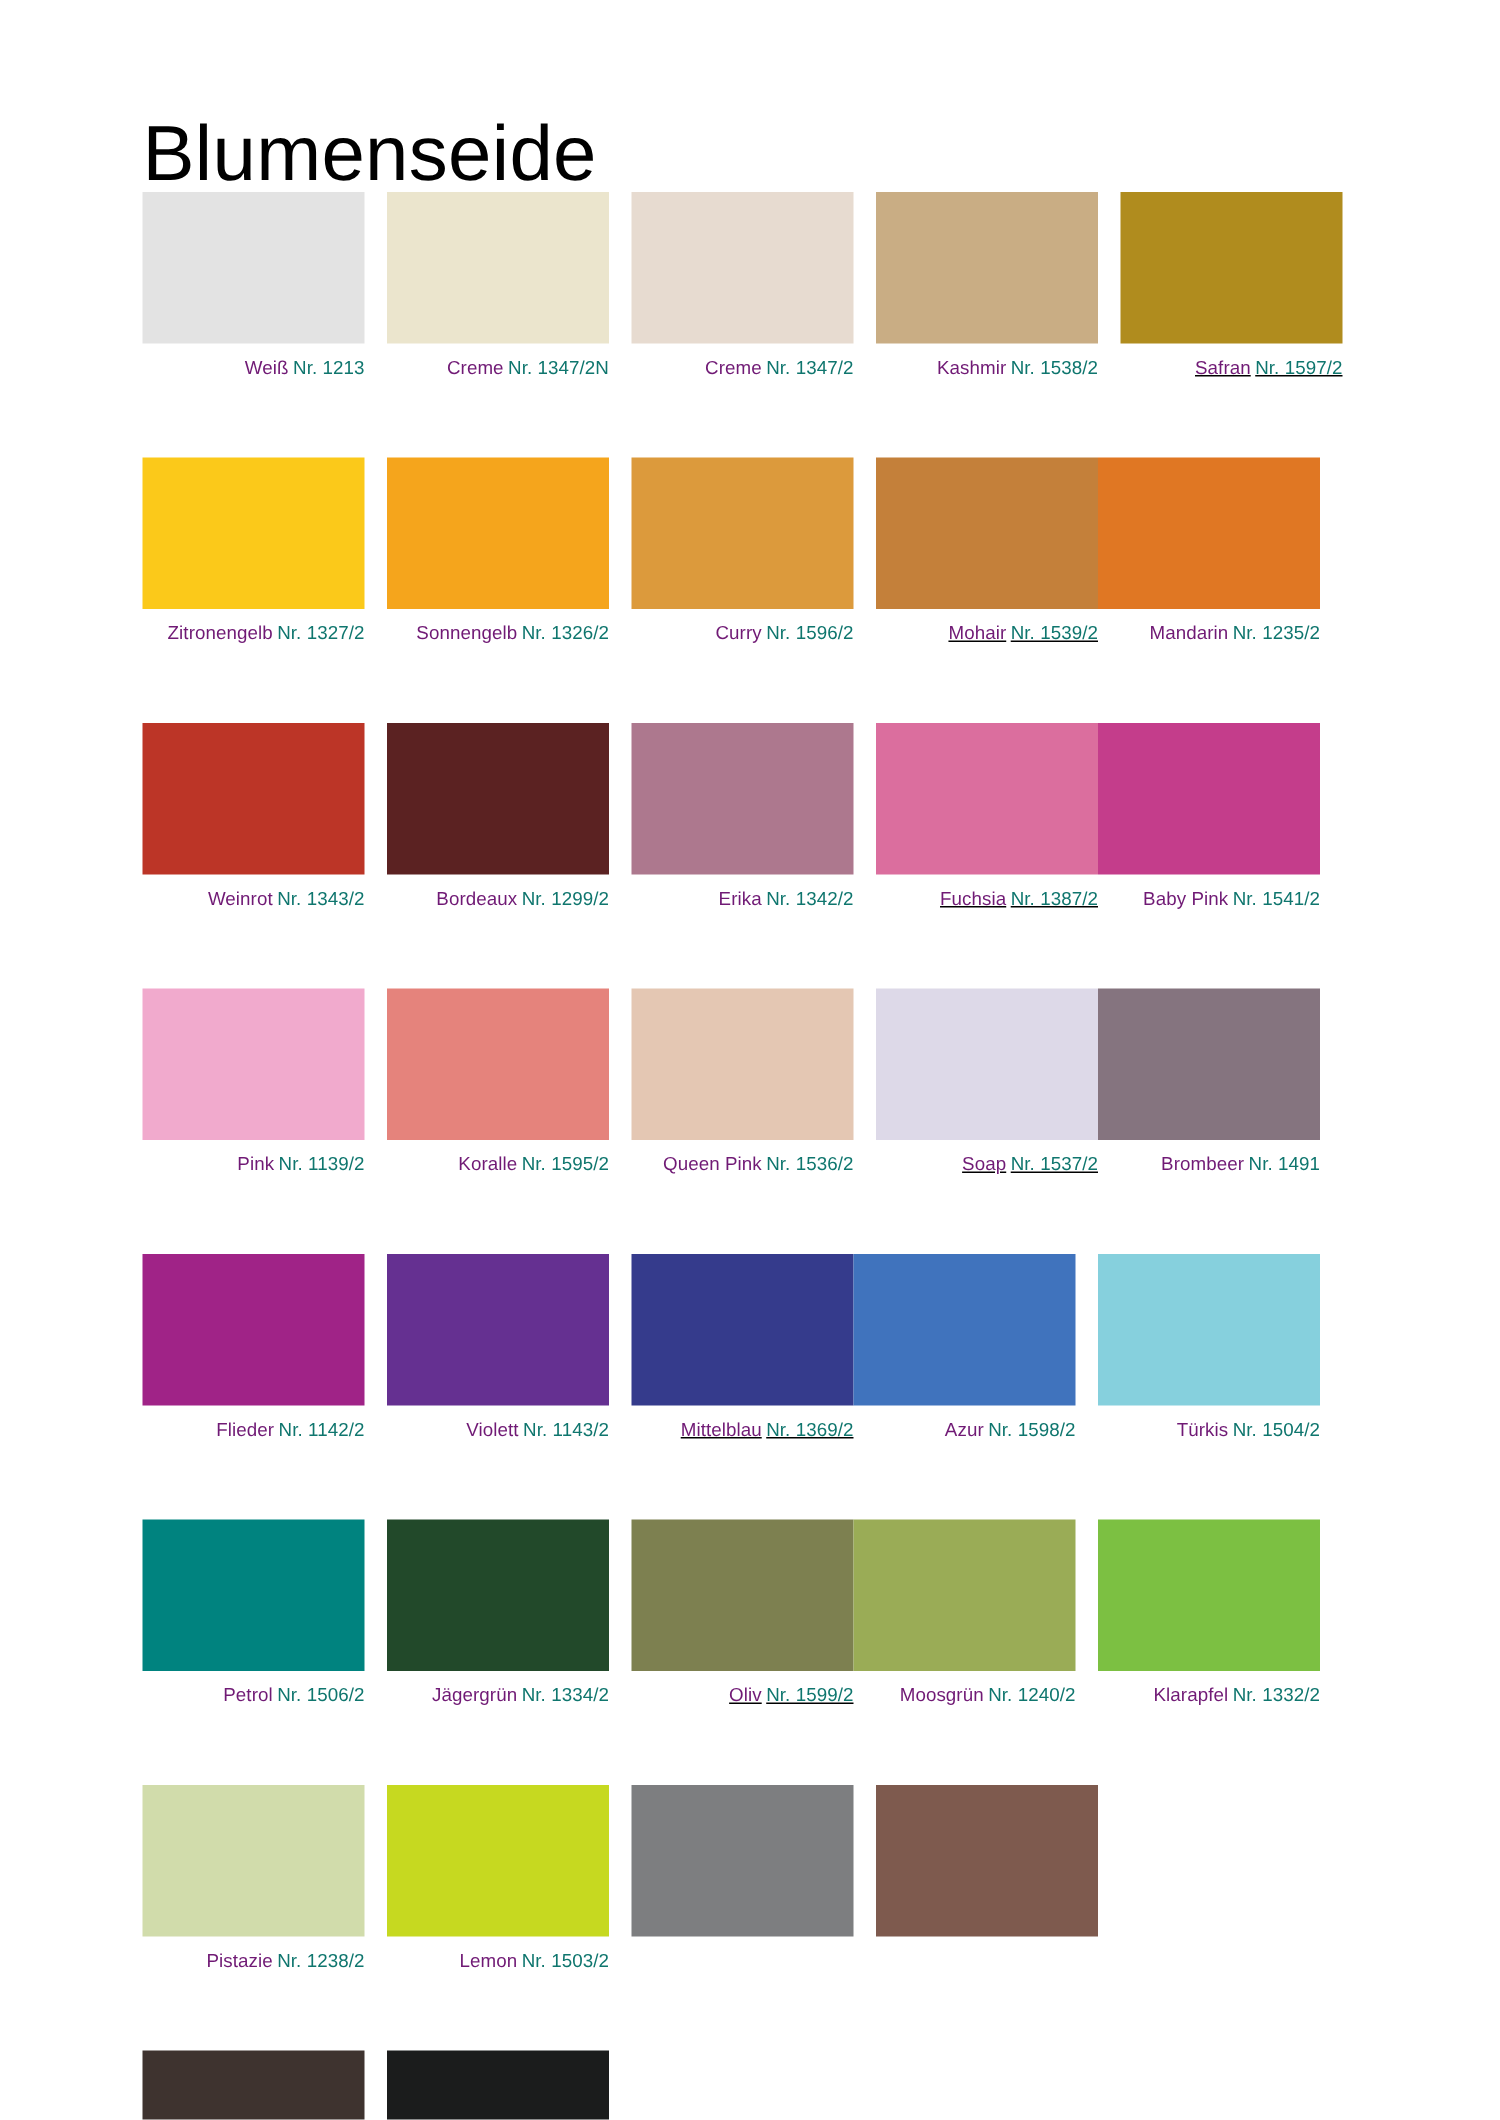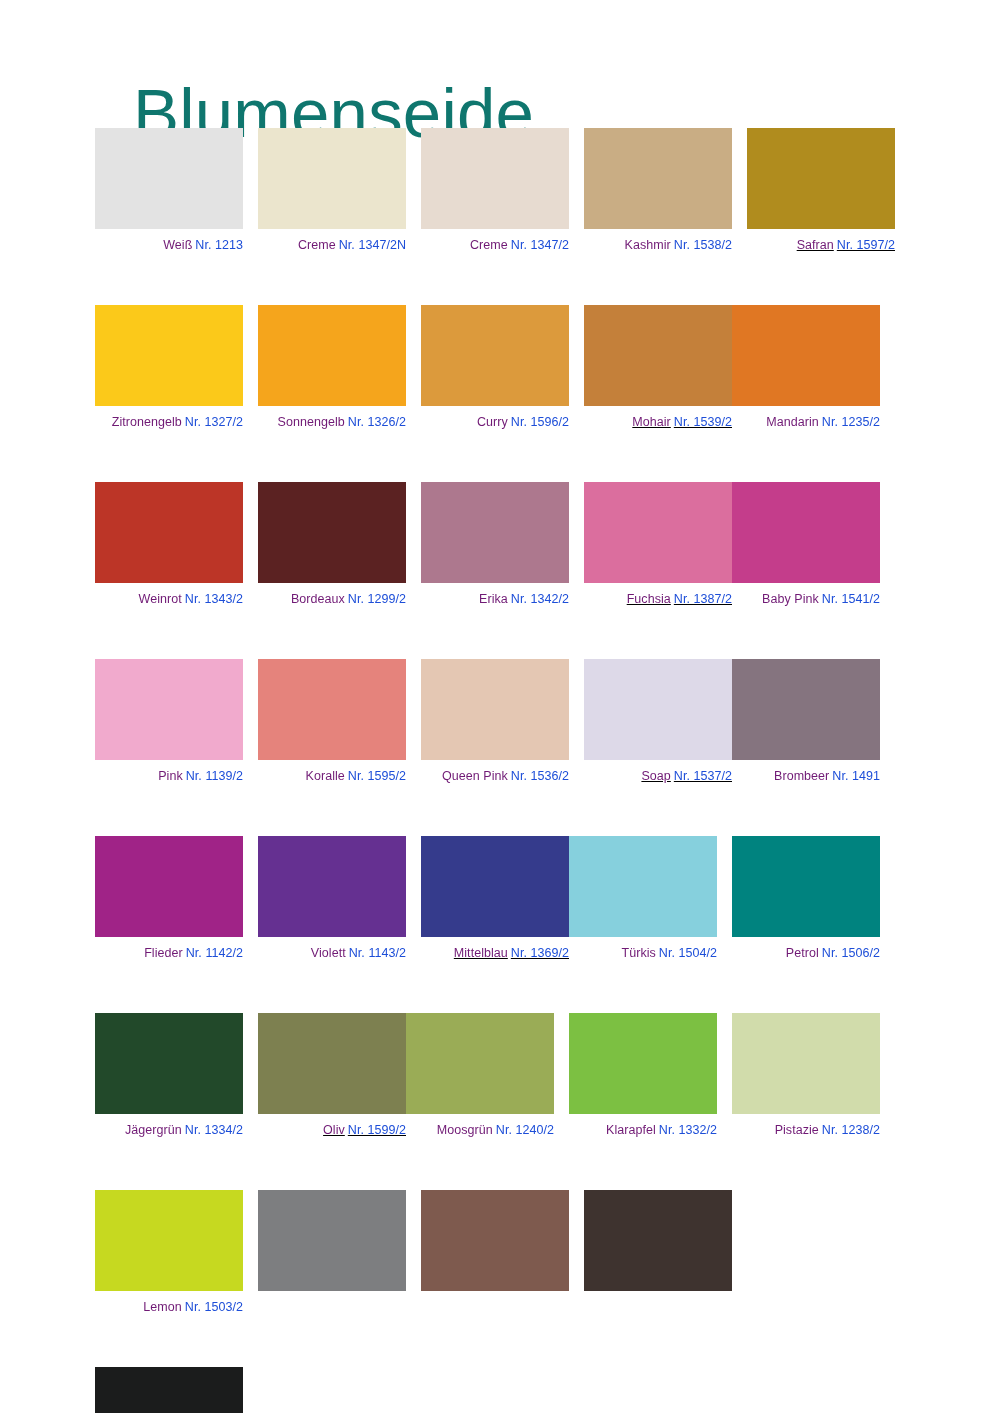--- a/index.html
+++ b/index.html
@@ -18,27 +18,26 @@
     position: relative;
     width: 1000px;
     height: 1413px;
     box-sizing: border-box;
     padding: 0;
   }
   .page-title {
     position: absolute;
     left: 95px;
     top: 38px;
-    font-size: 69px;
+    font-size: 52px;
     font-weight: 400;
-    color: #0f766e;
+    color: #000000;
     letter-spacing: 0.2px;
     line-height: 60px;
     white-space: nowrap;
-    margin-left: 38px;
   }
   .swatch-grid {
     position: absolute;
     left: 95px;
     top: 128px;
     width: 800px;
     display: flex;
     flex-wrap: wrap;
     align-content: flex-start;
   }
@@ -65,21 +64,21 @@
     font-size: 12.5px;
     line-height: 15px;
     color: #3b3b3b;
     white-space: nowrap;
     letter-spacing: 0.05px;
   }
   .swatch-name {
     color: #701a75;
   }
   .swatch-code {
-    color: #1d4ed8;
+    color: #0f766e;
     margin-left: 3px;
   }
 </style>
 </head>
 <body>
 
 <div class="page">
 
   <h1 class="page-title">Blumenseide</h1>
 
@@ -170,20 +169,24 @@
       </div>
       <div class="swatch-cell">
         <div class="swatch-chip" style="background-color: rgb(101, 48, 145);"></div>
         <div class="swatch-label"><span class="swatch-name">Violett</span><span class="swatch-code">Nr. 1143/2</span></div>
       </div>
       <div class="swatch-cell last-in-row">
         <div class="swatch-chip" style="background-color: rgb(53, 59, 140);"></div>
         <div class="swatch-label"><span class="swatch-name">Mittelblau</span><span class="swatch-code">Nr. 1369/2</span></div>
       </div>
       <div class="swatch-cell">
+        <div class="swatch-chip" style="background-color: rgb(64, 115, 189);"></div>
+        <div class="swatch-label"><span class="swatch-name">Azur</span><span class="swatch-code">Nr. 1598/2</span></div>
+      </div>
+      <div class="swatch-cell">
         <div class="swatch-chip" style="background-color: rgb(134, 208, 221);"></div>
         <div class="swatch-label"><span class="swatch-name">Türkis</span><span class="swatch-code">Nr. 1504/2</span></div>
       </div>
       <div class="swatch-cell">
         <div class="swatch-chip" style="background-color: rgb(0, 131, 127);"></div>
         <div class="swatch-label"><span class="swatch-name">Petrol</span><span class="swatch-code">Nr. 1506/2</span></div>
       </div>
       <div class="swatch-cell">
         <div class="swatch-chip" style="background-color: rgb(34, 73, 42);"></div>
         <div class="swatch-label"><span class="swatch-name">Jägergrün</span><span class="swatch-code">Nr. 1334/2</span></div>

